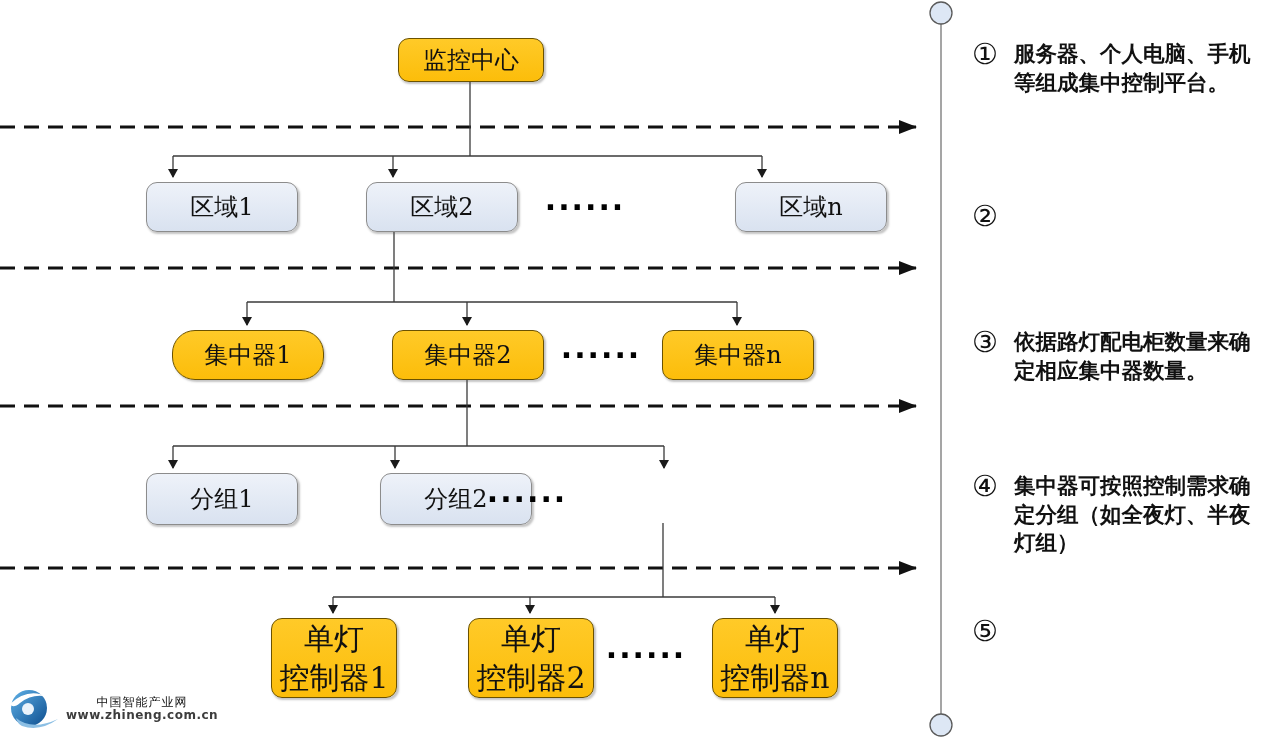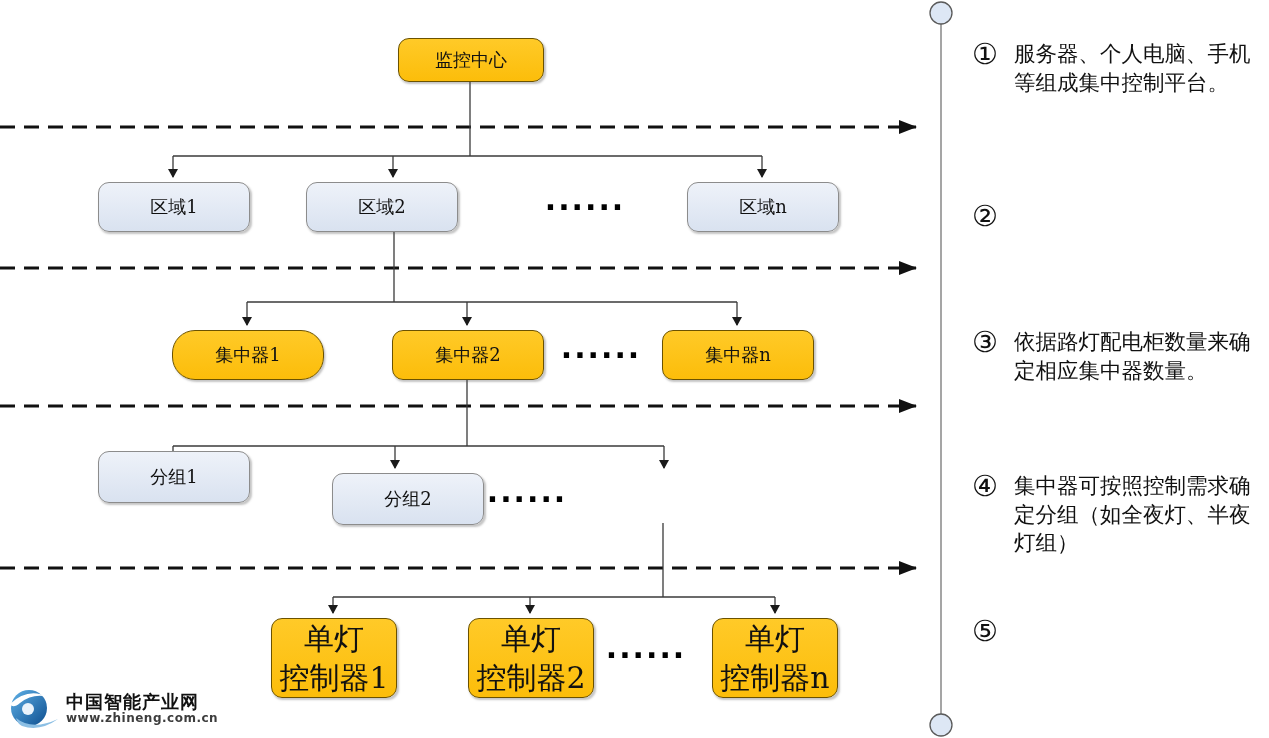--- a/index.html
+++ b/index.html
@@ -1,37 +1,37 @@
 <!DOCTYPE html>
 <html><head>
 <meta charset="utf-8">
 <style>
   html,body{margin:0;padding:0;background:#fff;}
   #stage{position:relative;width:1269px;height:738px;background:#fff;overflow:hidden;
          font-family:"DejaVu Serif","DejaVu Sans",serif;}
   #wires{position:absolute;left:0;top:0;width:1269px;height:738px;}
 
   .node{position:absolute;display:flex;align-items:center;justify-content:center;
-        text-align:center;border-radius:11px;font-size:18px;color:#111;
+        text-align:center;border-radius:11px;font-size:24px;color:#111;
         box-shadow:1.5px 2px 2px rgba(90,90,90,.35);}
   .orange{background:linear-gradient(#ffca28,#fcbd0a);border:1.6px solid #6b5200;}
-  .light{background:linear-gradient(#eef2f9,#d9e2f0);border:1.4px solid #8c8c8c;}
+  .light{background:linear-gradient(#eef2f9,#d9e2f0);border:1.4px solid #8c8c8c;margin-left:48px;}
   .two-line{white-space:pre-line;line-height:1.3;font-size:30px;}
 
   .dots{position:absolute;width:110px;text-align:center;font-family:"DejaVu Sans",sans-serif;
         font-weight:bold;font-size:30px;letter-spacing:2px;color:#000;}
 
   .ann{position:absolute;left:972px;display:flex;gap:16px;align-items:flex-start;}
   .ann-num{font-family:"DejaVu Sans",sans-serif;font-size:29px;line-height:1;color:#111;}
   .ann-text{width:252px;font-size:21.5px;line-height:1.33;color:#111;
-            word-break:break-all;}
+            word-break:break-all;font-weight:bold;}
 
   .logo{position:absolute;left:8px;top:686px;display:flex;align-items:center;gap:6px;}
-  .logo-title{font-family:"DejaVu Sans",sans-serif;font-weight:bold;font-size:18px;
-              color:#111;letter-spacing:1px;line-height:1.05;}
+  .logo-title{font-family:"DejaVu Sans",sans-serif;font-weight:normal;font-size:12px;
+              color:#111;letter-spacing:1px;line-height:1.05;text-align:center;}
   .logo-url{font-family:"DejaVu Sans",sans-serif;font-weight:bold;font-size:12px;
             color:#3d3d3d;letter-spacing:.5px;}
 </style>
 </head>
 <body>
 
 <div id="stage">
 
   <svg id="wires" width="1269" height="738" viewBox="0 0 1269 738">
     <defs>
@@ -85,30 +85,30 @@
       <path d="M333,597 H775"></path>
       <line x1="333" y1="597" x2="333" y2="613" marker-end="url(#arrD)"></line>
       <line x1="530" y1="597" x2="530" y2="613" marker-end="url(#arrD)"></line>
       <line x1="775" y1="597" x2="775" y2="613" marker-end="url(#arrD)"></line>
     </g>
   </svg>
 
   <div class="node orange" style="left:398px;top:38px;width:144px;height:42px;">监控中心</div>
 
   <div class="node light" style="left:98px;top:182px;width:150px;height:48px;">区域1</div>
-  <div class="node light" style="left:306px;top:182px;width:150px;height:48px;">区域2</div>
+  <div class="node light" style="left:318px;top:182px;width:150px;height:48px;">区域2</div>
   <div class="dots" style="left:530px;top:190px;">······</div>
   <div class="node light" style="left:687px;top:182px;width:150px;height:48px;">区域n</div>
 
   <div class="node orange" style="left:172px;top:330px;width:150px;height:48px;border-radius:23px;">集中器1</div>
   <div class="node orange" style="left:392px;top:330px;width:150px;height:48px;">集中器2</div>
   <div class="dots" style="left:546px;top:338px;">······</div>
   <div class="node orange" style="left:662px;top:330px;width:150px;height:48px;">集中器n</div>
 
-  <div class="node light" style="left:98px;top:451px;width:150px;height:50px;">分组1</div>
+  <div class="node light" style="left:98px;top:473px;width:150px;height:50px;">分组1</div>
   <div class="node light" style="left:332px;top:473px;width:150px;height:50px;">分组2</div>
   <div class="dots" style="left:472px;top:482px;">······</div>
 
   <div class="node orange two-line" style="left:271px;top:618px;width:124px;height:78px;">单灯
 控制器1</div>
   <div class="node orange two-line" style="left:468px;top:618px;width:124px;height:78px;">单灯
 控制器2</div>
   <div class="dots" style="left:591px;top:638px;">······</div>
   <div class="node orange two-line" style="left:712px;top:618px;width:124px;height:78px;">单灯
 控制器n</div>

